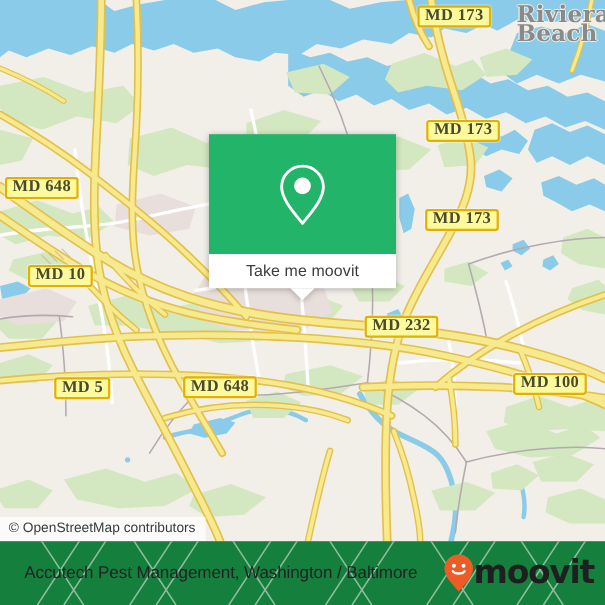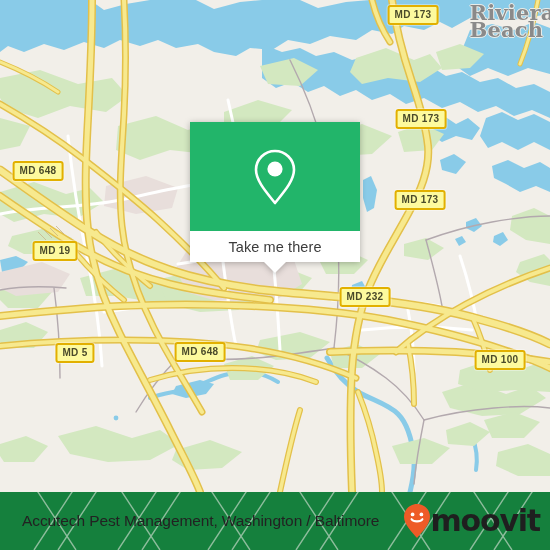--- a/index.html
+++ b/index.html
@@ -43,22 +43,22 @@
     font-weight: bold;
   }
 
   
   .shield {
     position: absolute;
     background: #fdfa9e;
     border: 2px solid #e2b000;
     border-radius: 3px;
     color: #4a4a2a;
-    font-family: Liberation Sans, sans-serif;
-    font-size: 10px;
+    font-family: Liberation Serif, serif;
+    font-size: 15px;
     font-weight: bold;
     letter-spacing: 0.3px;
     padding: 1px 5px 2px 5px;
     line-height: 13px;
     white-space: nowrap;
     transform: translate(-50%, -50%);
     box-shadow: 0 0 0 1px rgba(255,255,255,.35);
   }
 
   
@@ -394,40 +394,41 @@
       </g>
     </svg>
 
     <div class="map-label" style="left:512px; top:4px; transform:translateX(-50%);">Riviera
 Beach</div>
 
     <div class="shield" style="left:413px; top:15px;">MD 173</div>
     <div class="shield" style="left:421px; top:119px;">MD 173</div>
     <div class="shield" style="left:420px; top:200px;">MD 173</div>
     <div class="shield" style="left:38px; top:171px;">MD 648</div>
-    <div class="shield" style="left:55px; top:251px;">MD 19</div>
+    <div class="shield" style="left:55px; top:251px;">MD 10</div>
     <div class="shield" style="left:75px; top:353px;">MD 5</div>
     <div class="shield" style="left:200px; top:352px;">MD 648</div>
     <div class="shield" style="left:365px; top:297px;">MD 232</div>
-    <div class="shield" style="left:500px; top:349px;margin-top:11px;">MD 100</div>
+    <div class="shield" style="left:500px; top:349px;">MD 100</div>
 
     <div id="callout">
       <div id="callout-image">
         <svg width="54" height="62" viewBox="0 0 54 62">
           <path d="M27,5 C37.5,5 46,13.4 46,23.8 C46,35.5 34,48 27,57
                    C20,48 8,35.5 8,23.8 C8,13.4 16.5,5 27,5 Z" fill="none" stroke="#ffffff" stroke-width="2.6" stroke-linejoin="round"></path>
           <circle cx="27" cy="23" r="7.6" fill="#ffffff"></circle>
         </svg>
       </div>
       <div id="callout-bar">
-        <span id="callout-label">Take me there</span>
+        <span id="callout-label">Take me moovit</span>
       </div>
       <div id="callout-tail"></div>
     </div>
 
+    <div id="osm-attribution">© OpenStreetMap contributors</div>
   </div>
 
   <div id="footer">
     <svg id="footer-watermark" width="550" height="58">
       <g stroke="#f0eeea" stroke-width="1.4" fill="none">
         <path d="M34,58 L76,-6 M58,58 L100,-6 M118,58 L160,-6 M142,58 L184,-6
                  M208,58 L250,-6 M232,58 L274,-6 M296,58 L338,-6 M320,58 L362,-6
                  M388,58 L430,-6 M412,58 L454,-6 M470,58 L512,-6 M494,58 L536,-6"></path>
         <path d="M76,58 L34,-6 M160,58 L118,-6 M250,58 L208,-6 M338,58 L296,-6
                  M430,58 L388,-6 M512,58 L470,-6"></path>

